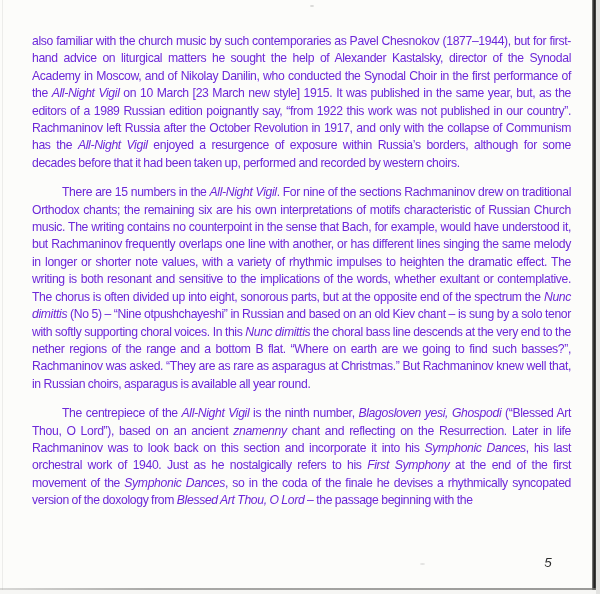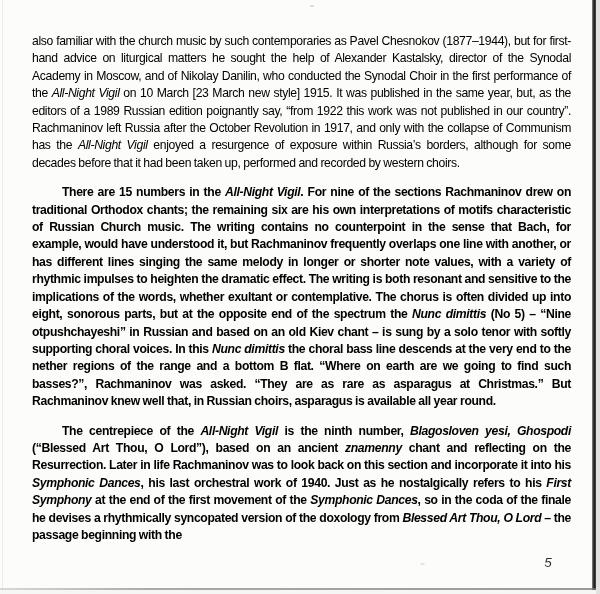--- a/index.html
+++ b/index.html
@@ -13,29 +13,29 @@
     position: relative;
     width: 600px; height: 594px;
     background: #fcfcfa;
     overflow: hidden;
   }
   
   .text-block {
     position: absolute;
     left: 32px; top: 33px;
     width: 539px;
-    color: #000000;
+    color: #6d28d9;
     font-size: 12.2px;
     line-height: 17.4px;
     letter-spacing: -0.35px;
     word-spacing: -0.3px;
     text-align: justify;
   }
   .para { margin: 0; }
-  .para + .para { margin-top: 12px; font-weight: bold; }
+  .para + .para { margin-top: 12px; }
   .para.indent { text-indent: 30px; }
   .para i { font-style: italic; }
   
   .page-number {
     position: absolute;
     left: 541px; top: 555px;
     width: 14px;
     font-size: 13.5px;
     font-style: italic;
     color: #2e2e2e;

